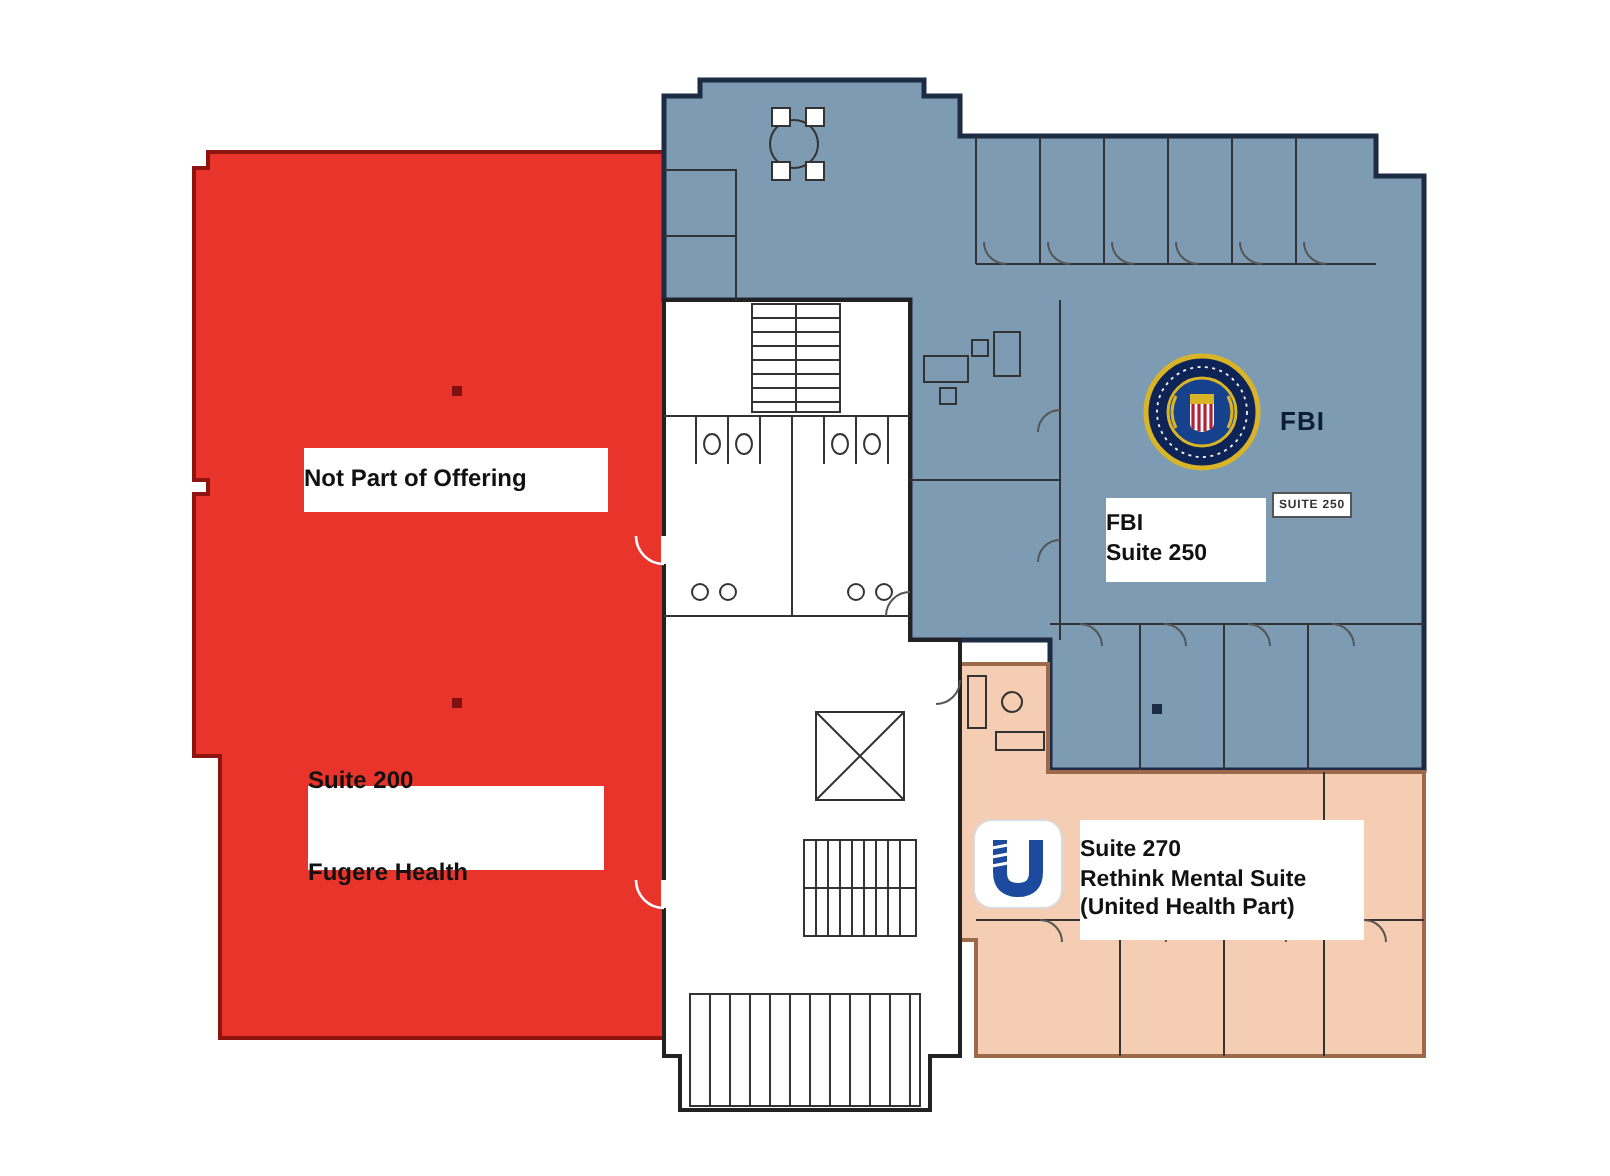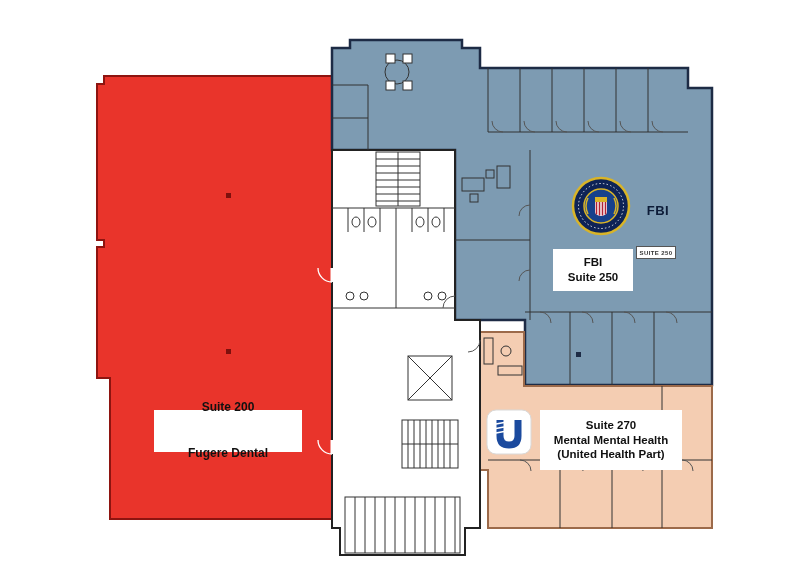--- a/index.html
+++ b/index.html
@@ -8,21 +8,21 @@
     width:805px;height:588px;
     background:#ffffff;
     font-family:"Liberation Sans",sans-serif;
     overflow:hidden;
   }
   .stage svg{position:absolute;left:0;top:0;}
   .plan-label{
     position:absolute;
     background:#ffffff;
     display:flex;flex-direction:column;
-    align-items:center;justify-content:center;
+    align-items:flex-start;justify-content:center;
     font-weight:700;color:#111;
     text-align:center;line-height:1.3;
     font-size:12px;
   }
   .plan-label.no-bg{background:transparent;}
   .fbi-name{font-size:13px;color:#0d1c38;letter-spacing:.5px;}
   .door-tag{
     position:absolute;
     background:#ffffff;border:1px solid #555;
     display:flex;align-items:center;justify-content:center;
@@ -136,38 +136,41 @@
       <path d="M-4.5,-4 v12.5 M-1.5,-4 v13.6 M1.5,-4 v13.6 M4.5,-4 v12.5" stroke="#b22234" stroke-width="1.6" fill="none"></path>
     </g>
 
     <g transform="translate(487,410)">
       <rect x="0" y="0" width="44" height="44" rx="9" fill="#ffffff" stroke="#d9d9d9" stroke-width="1"></rect>
       <path d="M13,10 V26 q0,9 9,9 q9,0 9,-9 V10" stroke="#1b4a9e" stroke-width="7" fill="none"></path>
       <path d="M9,14 L17,12.5 M9,18.5 L17,17 M9,23 L17,21.5" stroke="#ffffff" stroke-width="1.4" fill="none"></path>
     </g>
   </svg>
 
+  <div class="plan-label" style="left:152px;top:224px;width:152px;height:32px;">
+    <span>Not Part of Offering</span>
+  </div>
 
-  <div class="plan-label" style="left:154px;top:410px;width:148px;height:42px;gap:30px;">
+  <div class="plan-label" style="left:154px;top:393px;width:148px;height:42px;gap:30px;">
     <span>Suite 200</span>
-    <span>Fugere Dental</span>
+    <span>Fugere Health</span>
   </div>
 
   <div class="plan-label no-bg fbi-name" style="left:640px;top:202px;width:36px;height:18px;">
     <span>FBI</span>
   </div>
 
   <div class="plan-label small-lines" style="left:553px;top:249px;width:80px;height:42px;">
     <span>FBI</span>
     <span>Suite 250</span>
   </div>
 
   <div class="door-tag" style="left:636px;top:246px;width:38px;height:11px;">
     <span>SUITE 250</span>
   </div>
 
   <div class="plan-label small-lines" style="left:540px;top:410px;width:142px;height:60px;">
     <span>Suite 270</span>
-    <span>Mental Mental Health</span>
+    <span>Rethink Mental Suite</span>
     <span>(United Health Part)</span>
   </div>
 
 </div>
 
 </body></html>

